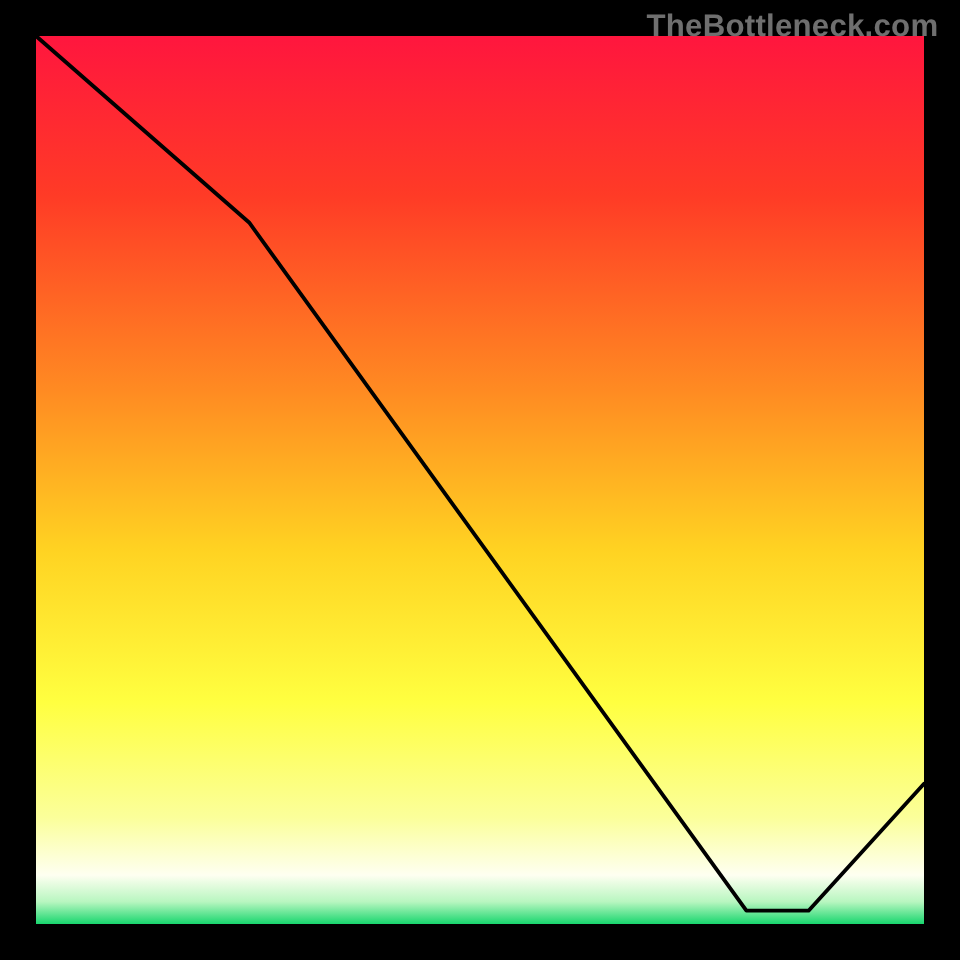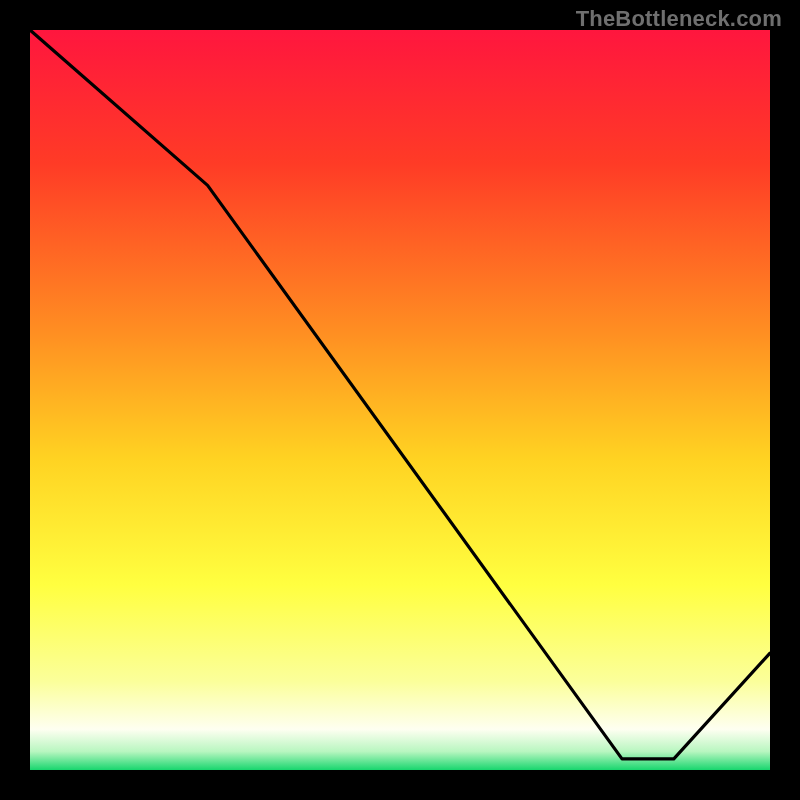--- a/index.html
+++ b/index.html
@@ -15,21 +15,21 @@
     position: relative;
     width: 800px;
     height: 800px;
     background: #000000;
   }
   .watermark {
     position: absolute;
     top: 6px;
     right: 18px;
     color: #6f6f6f;
-    font-size: 22px;
+    font-size: 26px;
     font-weight: 600;
     letter-spacing: 0.2px;
   }
   svg {
     display: block;
   }
 </style>
 </head>
 <body>
 

